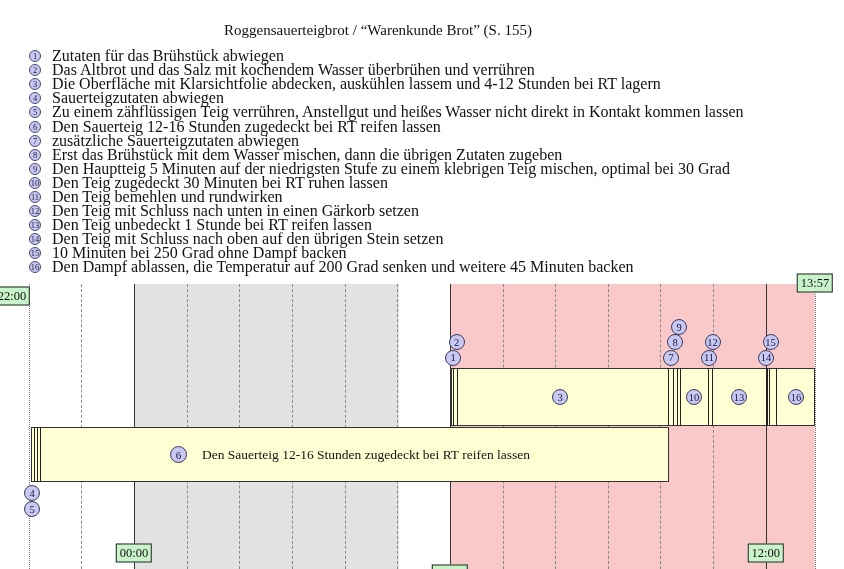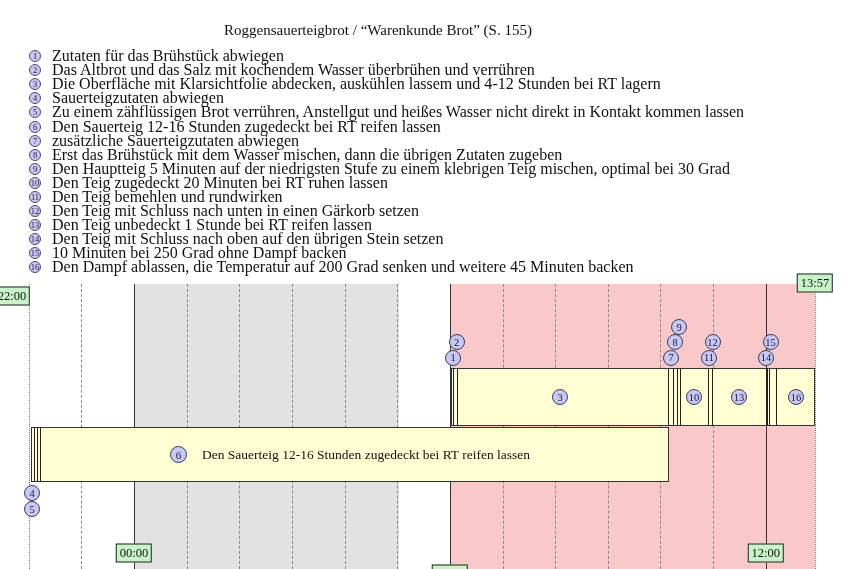--- a/index.html
+++ b/index.html
@@ -49,41 +49,41 @@
       <div class="step">
         <span class="sbadge">3</span>
         <span class="stext">Die Oberfläche mit Klarsichtfolie abdecken, auskühlen lassem und 4-12 Stunden bei RT lagern</span>
       </div>
       <div class="step">
         <span class="sbadge">4</span>
         <span class="stext">Sauerteigzutaten abwiegen</span>
       </div>
       <div class="step">
         <span class="sbadge">5</span>
-        <span class="stext">Zu einem zähflüssigen Brot verrühren, Anstellgut und heißes Wasser nicht direkt in Kontakt kommen lassen</span>
+        <span class="stext">Zu einem zähflüssigen Teig verrühren, Anstellgut und heißes Wasser nicht direkt in Kontakt kommen lassen</span>
       </div>
       <div class="step">
         <span class="sbadge">6</span>
         <span class="stext">Den Sauerteig 12-16 Stunden zugedeckt bei RT reifen lassen</span>
       </div>
       <div class="step">
         <span class="sbadge">7</span>
         <span class="stext">zusätzliche Sauerteigzutaten abwiegen</span>
       </div>
       <div class="step">
         <span class="sbadge">8</span>
         <span class="stext">Erst das Brühstück mit dem Wasser mischen, dann die übrigen Zutaten zugeben</span>
       </div>
       <div class="step">
         <span class="sbadge">9</span>
         <span class="stext">Den Hauptteig 5 Minuten auf der niedrigsten Stufe zu einem klebrigen Teig mischen, optimal bei 30 Grad</span>
       </div>
       <div class="step">
         <span class="sbadge">10</span>
-        <span class="stext">Den Teig zugedeckt 20 Minuten bei RT ruhen lassen</span>
+        <span class="stext">Den Teig zugedeckt 30 Minuten bei RT ruhen lassen</span>
       </div>
       <div class="step">
         <span class="sbadge">11</span>
         <span class="stext">Den Teig bemehlen und rundwirken</span>
       </div>
       <div class="step">
         <span class="sbadge">12</span>
         <span class="stext">Den Teig mit Schluss nach unten in einen Gärkorb setzen</span>
       </div>
       <div class="step">

